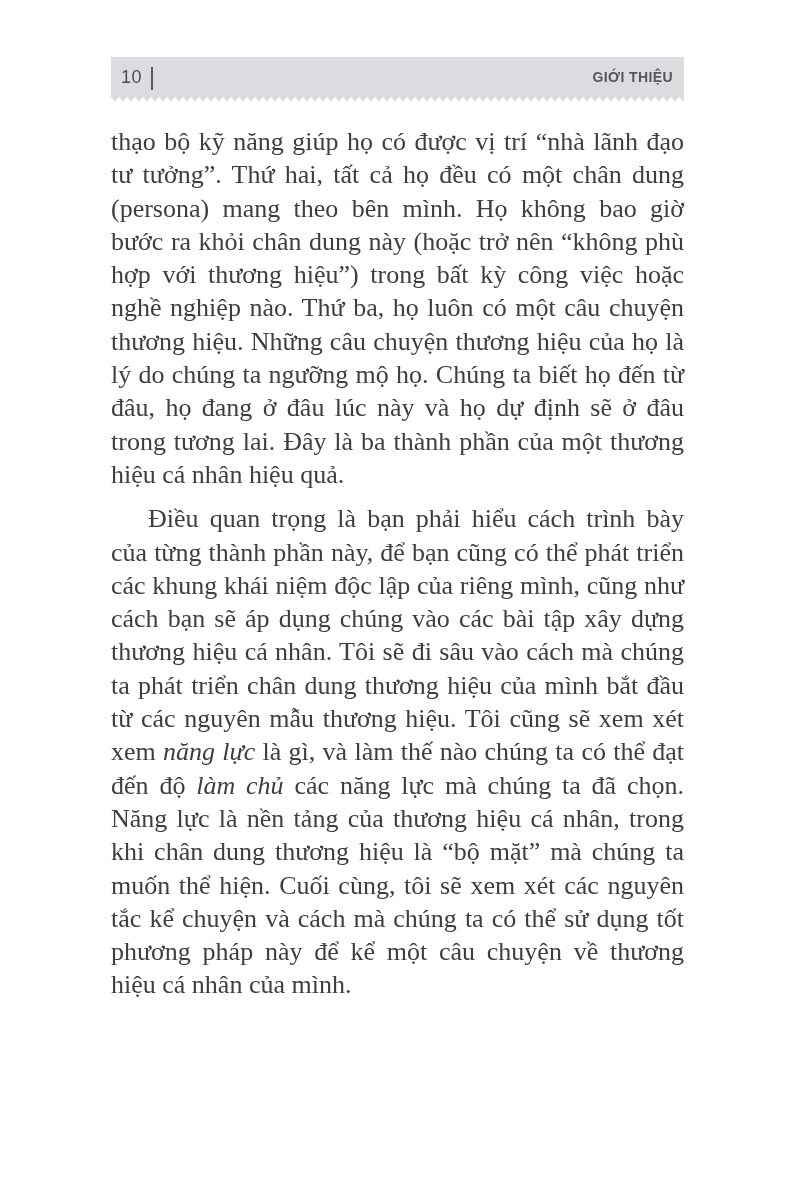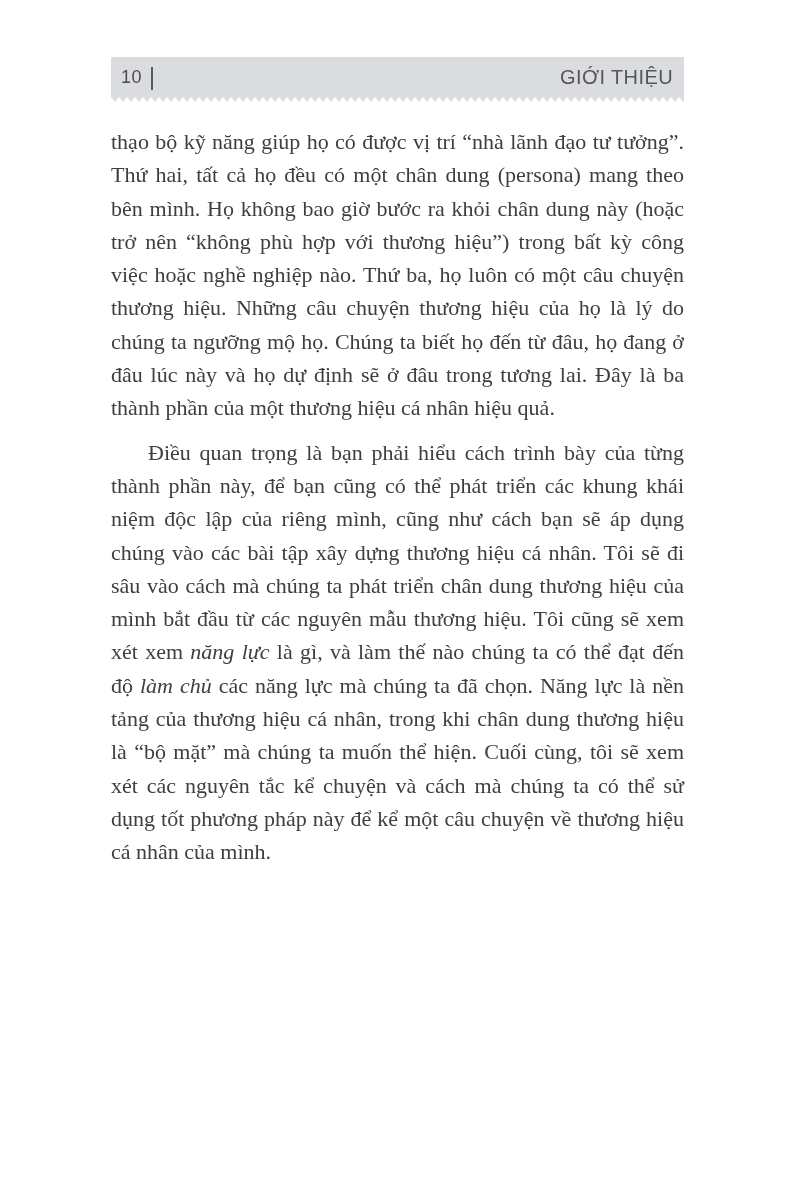--- a/index.html
+++ b/index.html
@@ -46,32 +46,33 @@
     letter-spacing: 0.5px;
   }
   .vline {
     display: inline-block;
     width: 1.5px;
     height: 23px;
     background: #5a5b5e;
     margin-top: 2px;
   }
   .header-title {
-    font-size: 20px;
+    font-size: 14px;
     color: var(--muted);
     letter-spacing: 0.4px;
+    font-weight: bold;
   }
   .zigzag {
     display: block;
     width: 100%;
     height: 5px;
   }
   .body-text {
     margin-top: 23px;
-    font-size: 22px;
+    font-size: 26px;
     line-height: 33.3px;
     color: var(--ink);
     text-align: justify;
     text-justify: inter-word;
   }
   .body-text p { margin: 0 0 11px 0; }
   .body-text p.indent { text-indent: 37px; }
   .body-text em { font-style: italic; }
 </style>
 </head>

